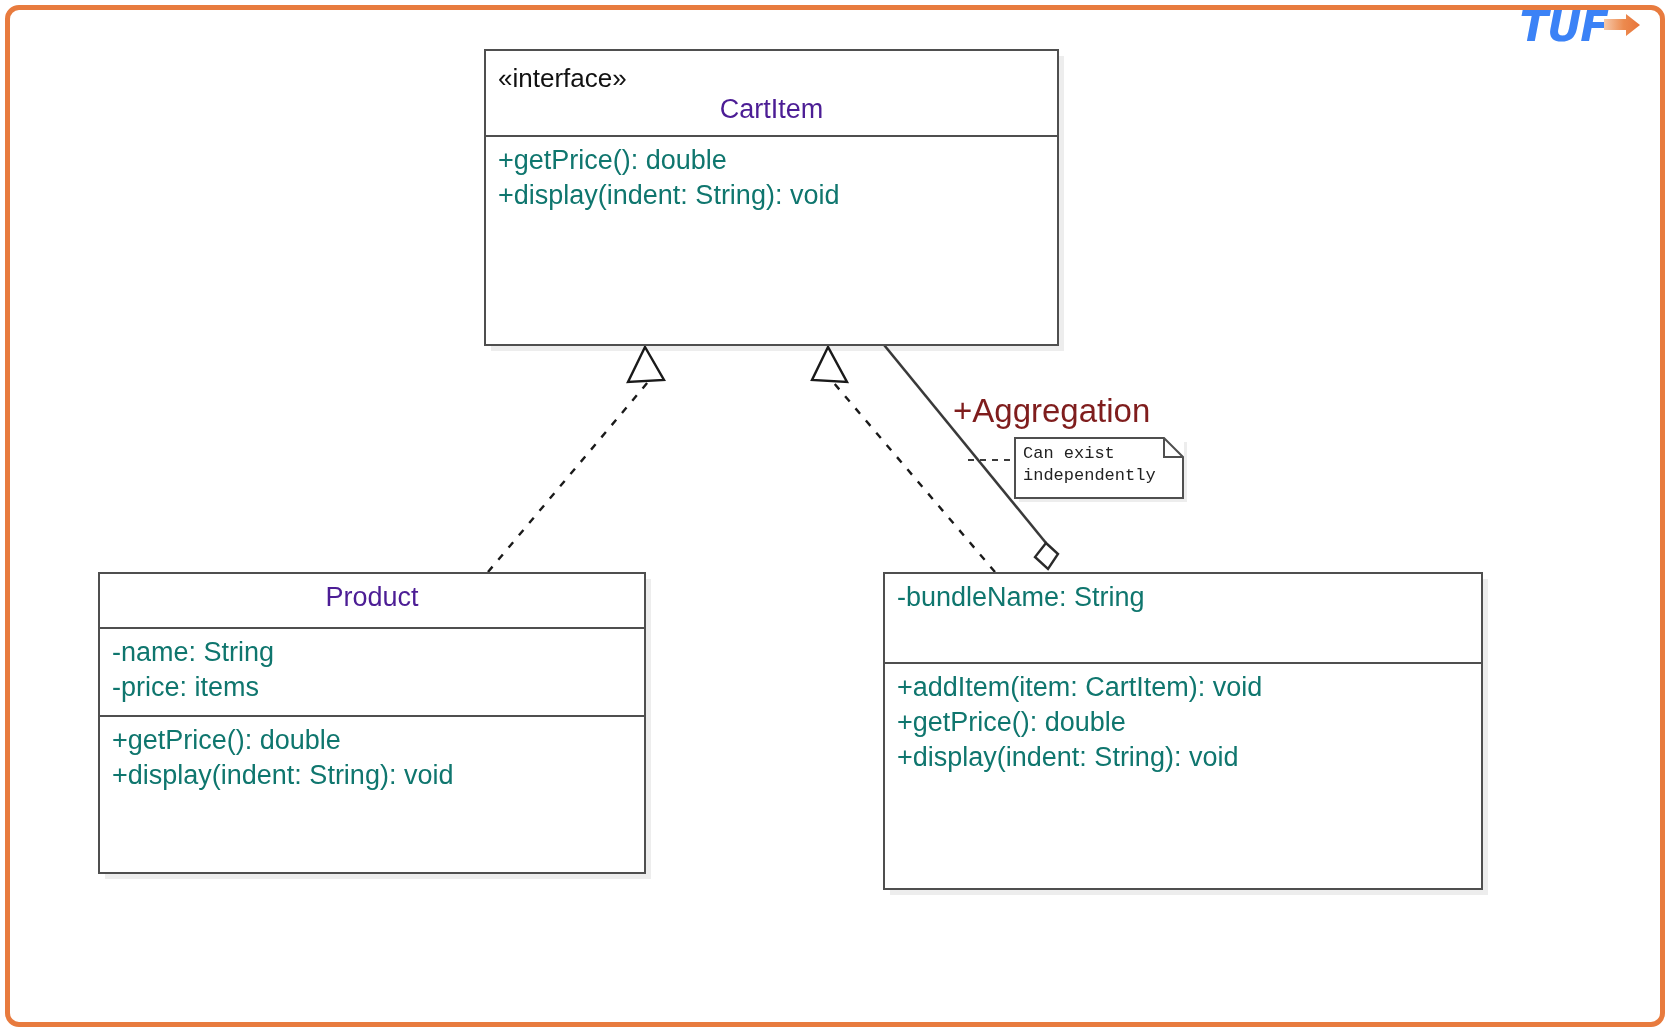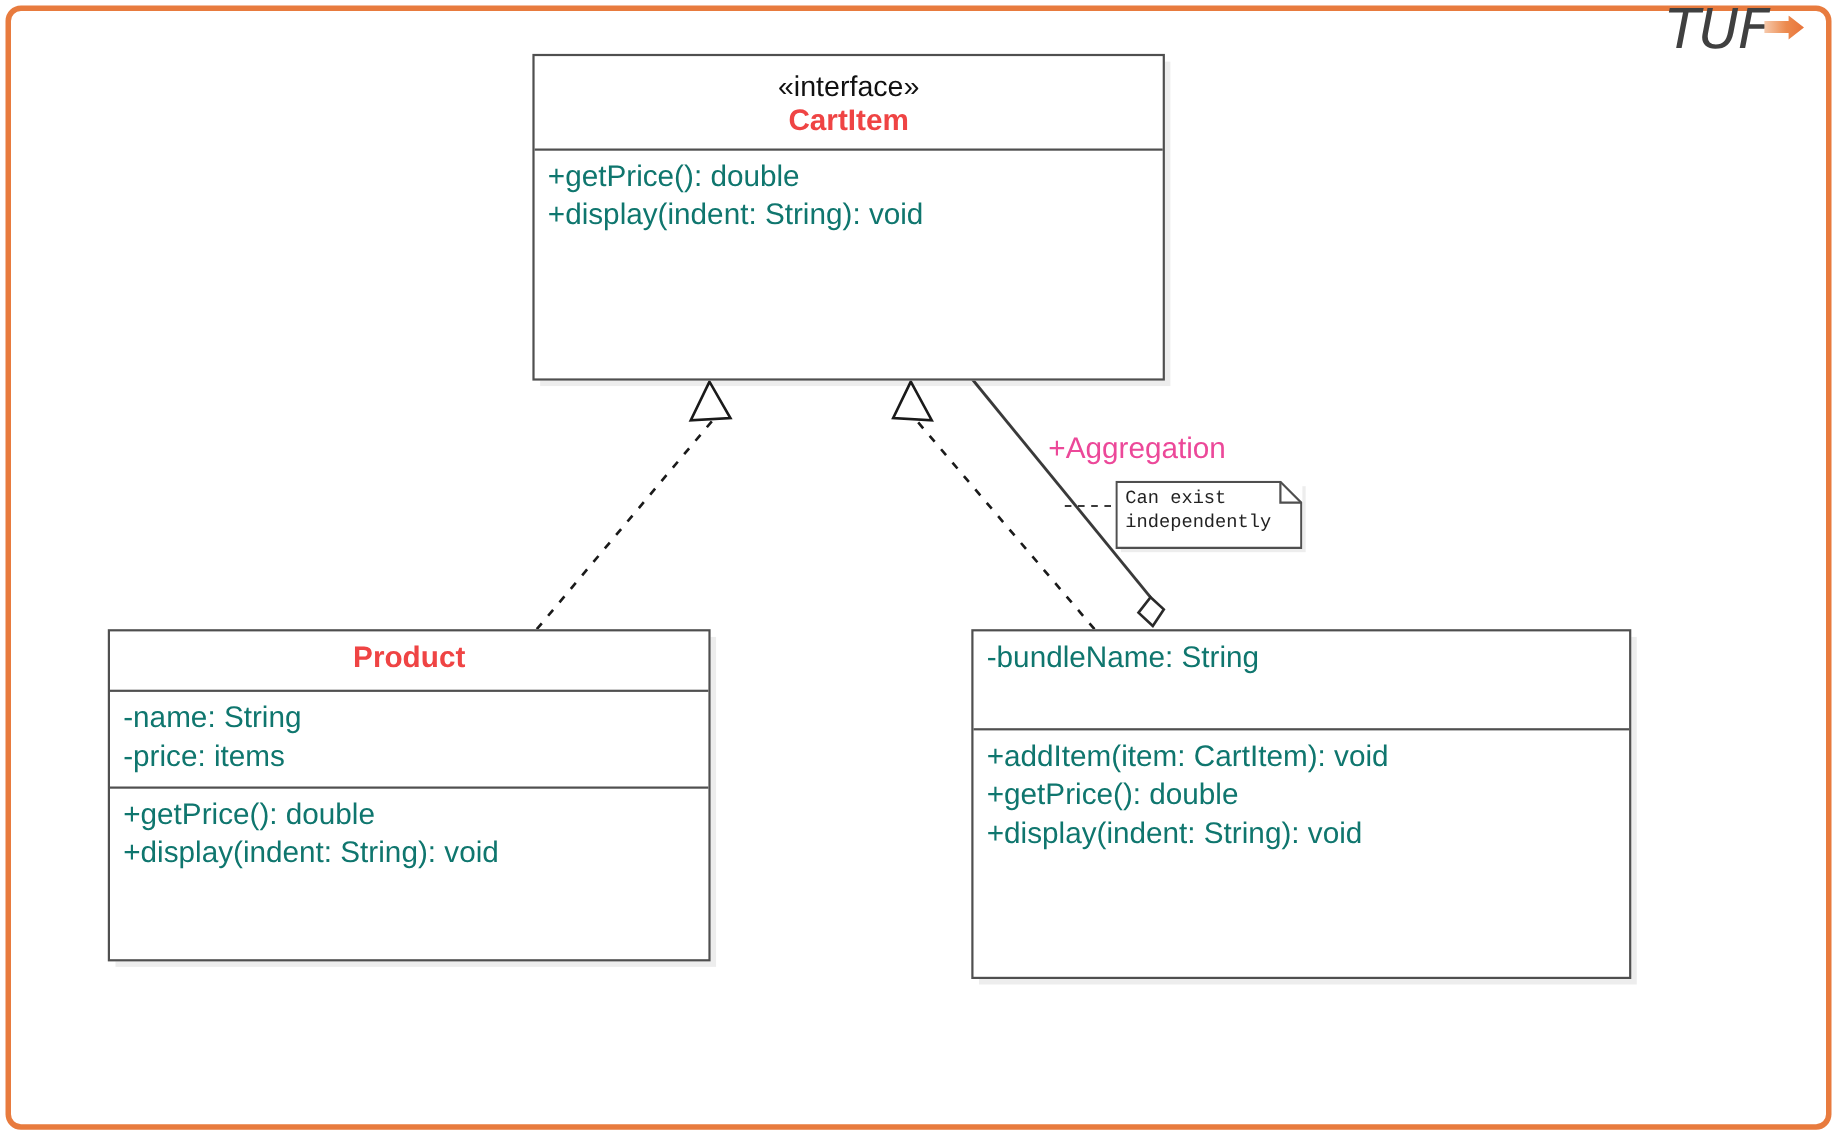--- a/index.html
+++ b/index.html
@@ -35,24 +35,24 @@
     right: 28px;
     top: 4px;
     height: 46px;
     display: flex;
     align-items: center;
     gap: 0px;
   }
   .logo-text {
     font-family: "DejaVu Sans", sans-serif;
     font-style: italic;
-    font-weight: normal;
-    font-size: 50px;
+    font-weight: bold;
+    font-size: 42px;
     letter-spacing: -1px;
-    color: #404040;
+    color: #3b82f6;
     line-height: 1;
   }
   .logo-arrow {
     position: relative;
     width: 40px;
     height: 26px;
     margin-left: -6px;
   }
   .logo-arrow svg { display:block; }
 
@@ -67,26 +67,25 @@
   .uml-section {
     padding: 6px 12px 8px 12px;
     box-sizing: border-box;
   }
   .uml-section + .uml-section {
     border-top: 2px solid #4f4f4f;
   }
   .uml-title {
     text-align: center;
     font-size: 27px;
-    font-weight: bold;
-    color: #ef4444;
+    font-weight: normal;
+    color: #4c1d95;
     line-height: 1.18;
   }
   .uml-stereotype {
-    text-align: center;
     font-size: 26px;
     font-weight: normal;
     color: #111;
     line-height: 1.18;
   }
   .uml-line {
     font-size: 27px;
     color: #0f766e;
     line-height: 1.3;
     white-space: pre;
@@ -112,22 +111,22 @@
   #connectors {
     position: absolute;
     left: 0; top: 0;
     width: 1670px; height: 1032px;
     pointer-events: none;
   }
 
   
   .edge-label {
     position: absolute;
-    font-size: 27px;
-    color: #ec4899;
+    font-size: 33px;
+    color: #7f1d1d;
     white-space: nowrap;
   }
   #label-aggregation { left: 953px; top: 392px; }
 
   
   .note {
     position: absolute;
     left: 1014px;
     top: 437px;
     width: 170px;

